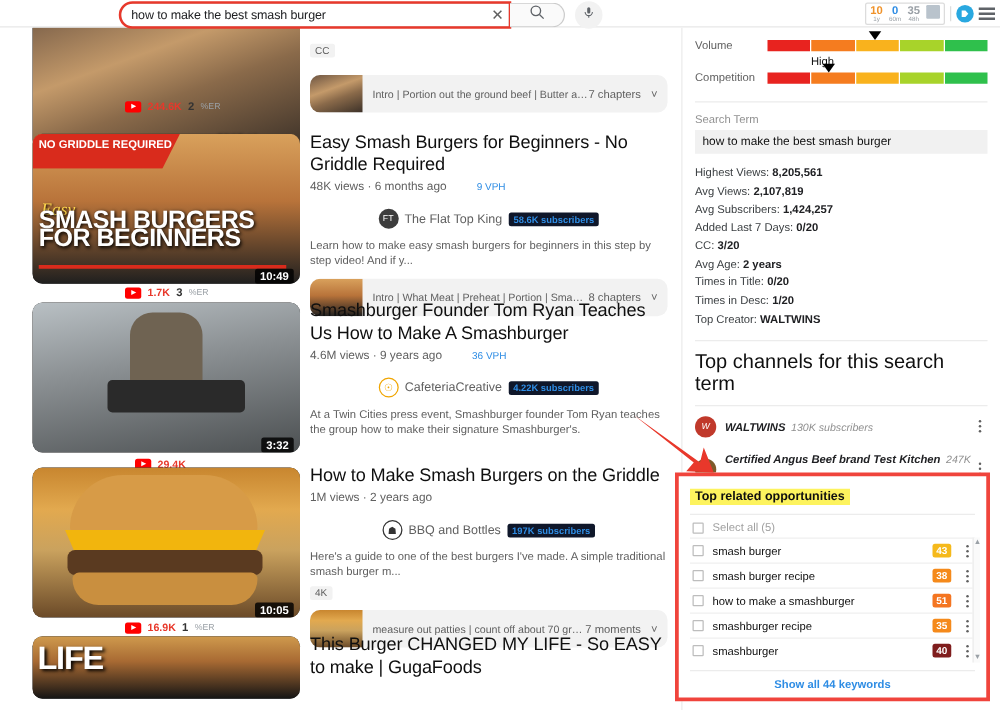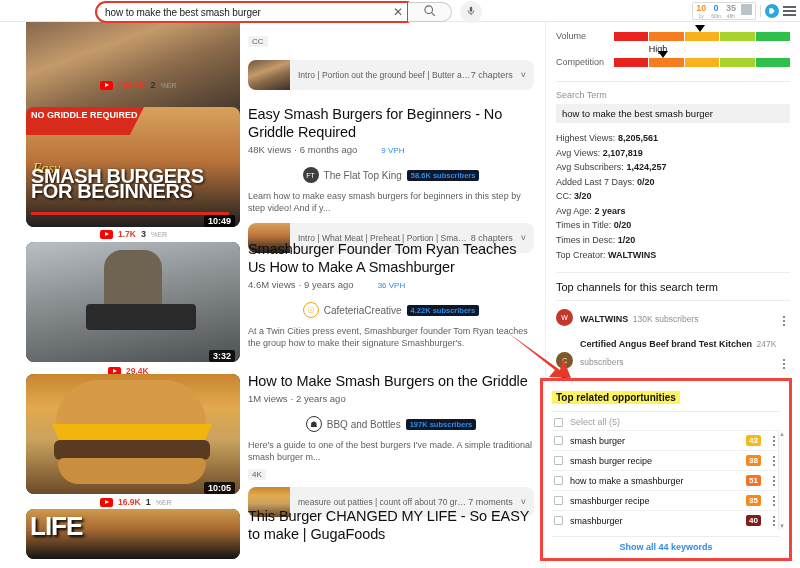--- a/index.html
+++ b/index.html
@@ -174,22 +174,22 @@
   .rdiv { height: 1px; background: #ececec; margin: 14px 0 8px 0; }
   .rsect-label { font-size: 9px; color: #909090; margin-bottom: 4px; }
   .termbox {
     background: #f1f1f1; padding: 4px 6px; font-size: 9.5px; color: #0f0f0f;
   }
   .stats { margin-top: 8px; }
   .stats div {
     font-size: 9px; color: #3c4043; line-height: 1.62;
   }
   .stats b { font-weight: bold; color: #202124; }
-  .rtitle { font-size: 11px; color: #0f0f0f; font-weight: 500; }
-  .chanitem { display: flex; align-items: flex-end; margin-top: 7px; }
+  .rtitle { font-size: 16px; color: #0f0f0f; font-weight: 500; }
+  .chanitem { display: flex; align-items: center; margin-top: 7px; font-style: italic; }
   .chanav {
     width: 17px; height: 17px; border-radius: 50%; flex: none;
     display: flex; align-items: center; justify-content: center;
     font-size: 7px; color: #fff; overflow: hidden;
   }
   .chaninfo { flex: 1; padding-left: 7px; }
   .chantitle { font-size: 9px; font-weight: bold; color: #202124; line-height: 1.25; }
   .chansub { font-size: 8.5px; color: #909090; }
   .kebab {
     width: 12px; display: flex; flex-direction: column; align-items: center; gap: 2px;

